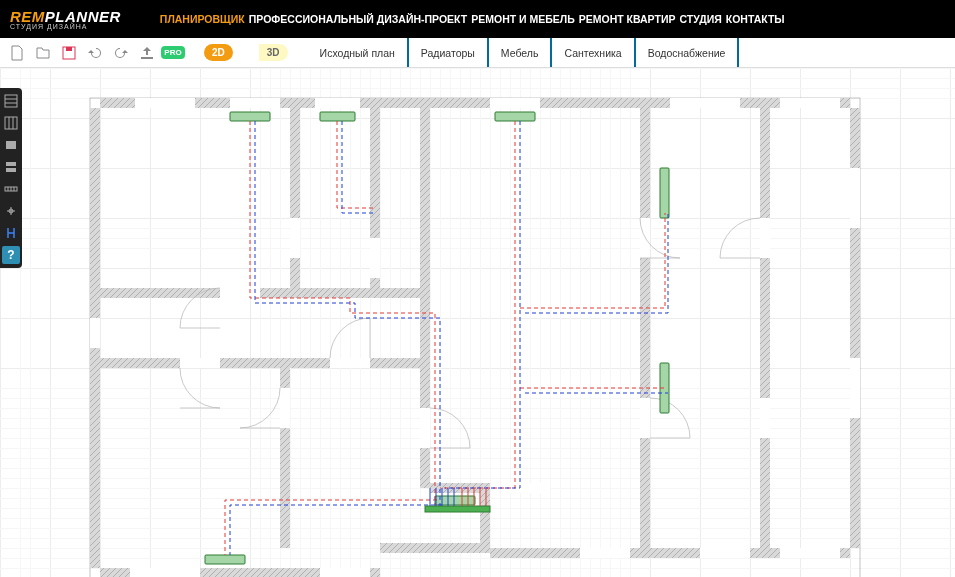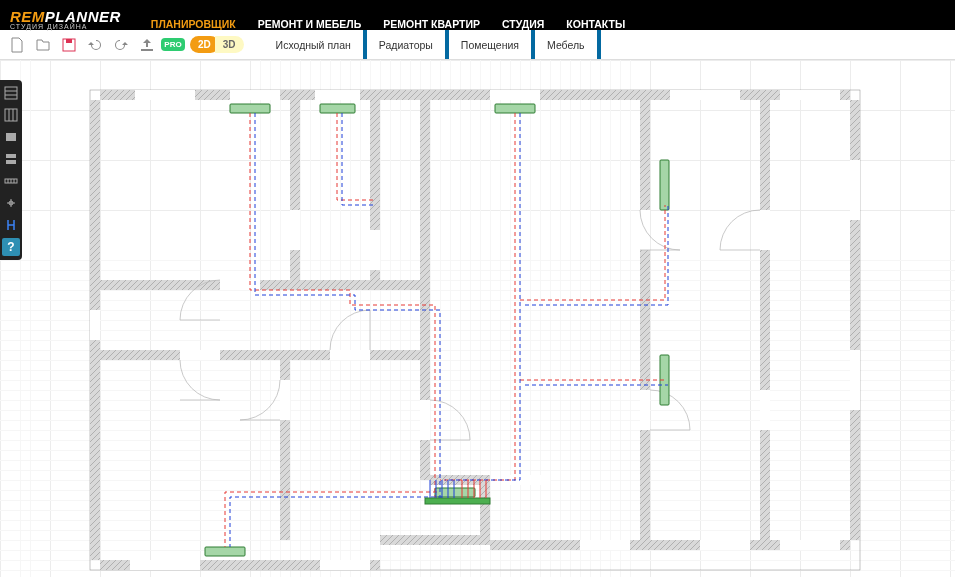--- a/index.html
+++ b/index.html
@@ -6,38 +6,38 @@
   body {
     font-family: Arial, Helvetica, sans-serif;
     width: 955px;
     height: 577px;
     overflow: hidden;
     background: #fff;
   }
 
   
   .top-header {
-    height: 30px;
+    height: 38px;
     background: #000;
     display: flex;
-    align-items: flex-end;
+    align-items: center;
     padding: 0 10px;
     font-size: 11px;
     color: #fff;
   }
   .logo {
     display: flex;
     align-items: baseline;
     margin-right: 30px;
     flex-direction: column;
   }
   .logo-main { font-weight: 800; font-style: italic; font-size: 15px; letter-spacing: .5px; }
   .logo-main .accent { color: #f39c12; }
   .logo-sub { font-size: 7px; letter-spacing: 1px; color: #ccc; margin-top: -2px; }
-  .nav { display: flex; gap: 22px; }
+  .nav { display: flex; gap: 4px; margin-left: 9px; }
   .nav-item { font-weight: 700; font-size: 10.5px; cursor: pointer; }
   .nav-item.active { color: #f39c12; }
 
   
   .toolbar {
     height: 30px;
     background: #fff;
     border-bottom: 1px solid #ddd;
     display: flex;
     align-items: center;
@@ -50,38 +50,38 @@
     color: #888;
   }
   .pro-badge {
     background: #2ecc71;
     color: #fff;
     border-radius: 4px;
     font-size: 8px;
     font-weight: 700;
     padding: 2px 3px;
   }
-  .view-toggle { display: flex; margin-left: 6px; }
+  .view-toggle { display: flex; margin-left: 20px; gap: 30px; }
   .view-btn {
     font-size: 10px;
     font-weight: 700;
     padding: 3px 8px;
     border-radius: 9px;
     cursor: pointer;
   }
   .view-btn.active { background: #f39c12; color: #fff; }
   .view-btn.inactive { background: #fef9c3; color: #666; margin-left: -4px; border-top-left-radius:0; border-bottom-left-radius:0; }
 
   .plan-tabs { display: flex; margin-left: 20px; height: 100%; }
   .plan-tab {
     font-size: 10.5px;
     color: #333;
     padding: 0 12px;
     display: flex; align-items: center;
-    border-right: 4px solid #0369a1;
+    border-right: 2px solid #0369a1;
     cursor: pointer;
   }
   .plan-tab.active { background: #f39c12; color: #fff; }
 
   
   .workspace {
     position: relative;
     height: calc(577px - 60px);
     background:
       repeating-linear-gradient(#f6f6f6 0, #f6f6f6 0.5px, transparent 0.5px, transparent 10px),
@@ -129,20 +129,21 @@
 
 <div class="top-header">
   <div class="logo">
     <span class="logo-main">
       <span class="accent">REM</span><span>PLANNER</span>
     </span>
     <span class="logo-sub">СТУДИЯ ДИЗАЙНА</span>
   </div>
   <div class="nav">
     <span class="nav-item active">ПЛАНИРОВЩИК</span>
+    <span class="nav-item">ПРОФЕССИОНАЛЬНЫЙ ДИЗАЙН-ПРОЕКТ</span>
     <span class="nav-item">РЕМОНТ И МЕБЕЛЬ</span>
     <span class="nav-item">РЕМОНТ КВАРТИР</span>
     <span class="nav-item">СТУДИЯ</span>
     <span class="nav-item">КОНТАКТЫ</span>
   </div>
 </div>
 
 <div class="toolbar">
   <div class="tool-icons">
     <span class="tool-icon">
@@ -180,22 +181,23 @@
         <span class="pro-badge">PRO</span>
       </span>
   </div>
   <div class="view-toggle">
     <span class="view-btn active">2D</span>
     <span class="view-btn inactive">3D</span>
   </div>
   <div class="plan-tabs">
     <span class="plan-tab">Исходный план</span>
     <span class="plan-tab">Радиаторы</span>
-    <span class="plan-tab">Помещения</span>
     <span class="plan-tab">Мебель</span>
+    <span class="plan-tab">Сантехника</span>
+    <span class="plan-tab">Водоснабжение</span>
   </div>
 </div>
 
 <div class="workspace">
 
   <div class="side-toolbar">
     <span class="side-btn">
         <svg width="14" height="14">
           <rect x="1" y="1" width="12" height="12" fill="none" stroke="#aaa"></rect>
           <line x1="1" y1="5" x2="13" y2="5" stroke="#aaa"></line>

